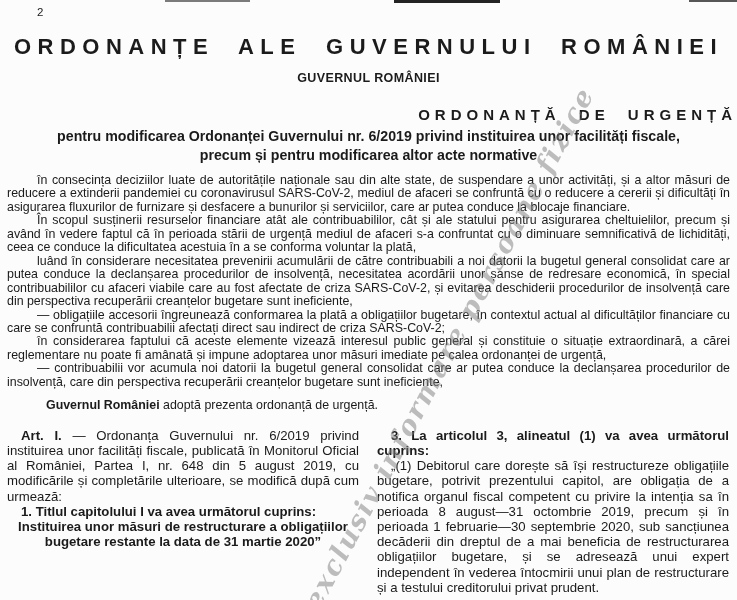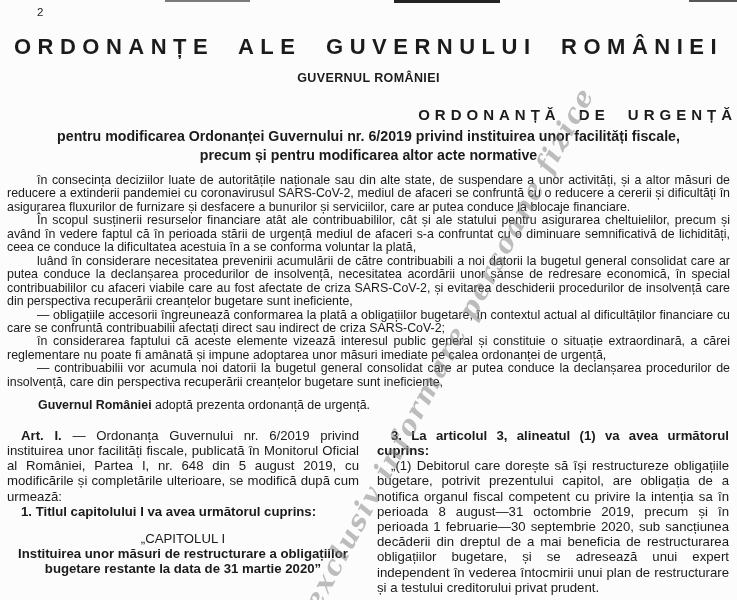--- a/index.html
+++ b/index.html
@@ -40,21 +40,21 @@
     margin-top: 4px; text-align: center;
     font-size: 14.2px; font-weight: bold; line-height: 19px;
   }
 
   .preamble { margin-top: 9px; padding: 0 7px; }
   .preamble p {
     margin: 0; font-size: 12.4px; line-height: 13.45px;
     text-align: justify; text-indent: 30px;
   }
   .enactment {
-    margin: 10px 0 0; padding: 0 8px;
+    margin: 10px 0 0; padding: 0 16px;
     font-size: 12.4px; line-height: 13.45px; text-indent: 30px;
   }
   .enactment .lead-bold { font-weight: bold; }
 
   .columns {
     display: flex; gap: 18px;
     margin-top: 15px; padding: 0 7px;
   }
   .col { width: 352px; font-size: 13.2px; line-height: 15.2px; }
   .col p { margin: 0; text-align: justify; text-indent: 14px; }
@@ -110,21 +110,20 @@
 <p class="enactment">
   <span class="lead-bold">Guvernul României</span><span> adoptă prezenta ordonanță de urgență.</span>
 </p>
 
 <div class="columns">
   <div class="col">
     <p>
       <span class="lead-bold">Art. I.</span><span> — Ordonanța Guvernului nr. 6/2019 privind instituirea unor facilități fiscale, publicată în Monitorul Oficial al României, Partea I, nr. 648 din 5 august 2019, cu modificările și completările ulterioare, se modifică după cum urmează:</span>
     </p>
     <p class="item-heading">1. Titlul capitolului I va avea următorul cuprins:</p>
-    <p class="chapter-head">„CAPITOLUL I</p>
     <p class="chapter-title">Instituirea unor măsuri de restructurare a obligațiilor bugetare restante la data de 31 martie 2020”</p>
   </div>
   <div class="col">
     <p class="item-heading">3. La articolul 3, alineatul (1) va avea următorul cuprins:</p>
     <p>„(1) Debitorul care dorește să își restructureze obligațiile bugetare, potrivit prezentului capitol, are obligația de a notifica organul fiscal competent cu privire la intenția sa în perioada 8 august—31 octombrie 2019, precum și în perioada 1 februarie—30 septembrie 2020, sub sancțiunea decăderii din dreptul de a mai beneficia de restructurarea obligațiilor bugetare, și se adresează unui expert independent în vederea întocmirii unui plan de restructurare și a testului creditorului privat prudent.</p>
   </div>
 </div>
 
 <div class="watermark">exclusiv informare persoane fizice</div>
 

